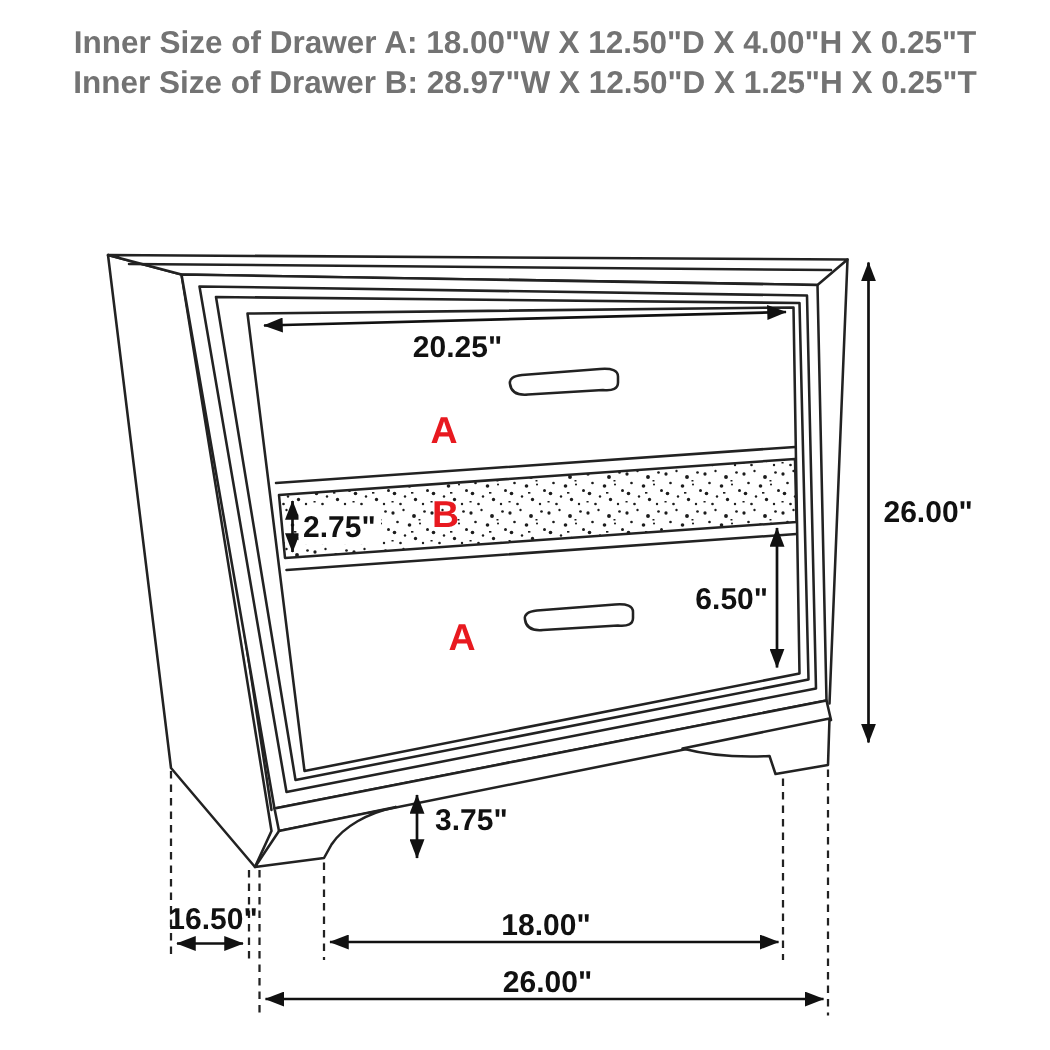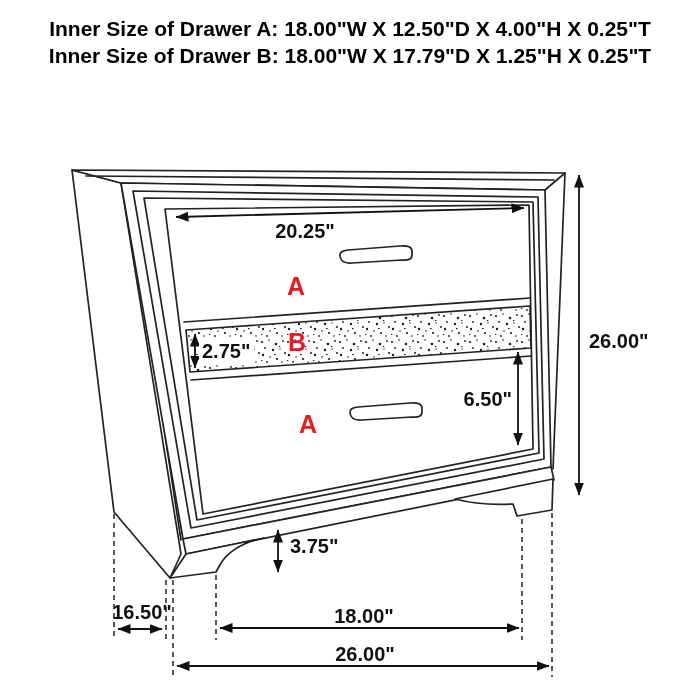--- a/index.html
+++ b/index.html
@@ -1,30 +1,30 @@
 <!DOCTYPE html>
 <html><head>
 <meta charset="utf-8">
 <style>
   html,body{margin:0;padding:0;background:#ffffff;}
   body{width:700px;height:700px;position:relative;overflow:hidden;
        font-family:"Liberation Sans",sans-serif;}
   .header{position:absolute;top:15px;left:0;width:700px;text-align:center;
-          font-weight:bold;font-size:21px;line-height:27px;color:#000000;}
+          font-weight:bold;font-size:21px;line-height:27px;color:#737373;}
   .stage{position:absolute;top:0;left:0;}
   svg text{font-family:"Liberation Sans",sans-serif;font-weight:bold;fill:#111;}
   svg .dim{font-size:20px;}
   svg .red{font-size:25px;fill:#e8191f;}
 </style>
 </head>
 <body>
 
 <div class="header">
   <div>Inner Size of Drawer A: 18.00"W X 12.50"D X 4.00"H X 0.25"T</div>
-  <div>Inner Size of Drawer B: 18.00"W X 17.79"D X 1.25"H X 0.25"T</div>
+  <div>Inner Size of Drawer B: 28.97"W X 12.50"D X 1.25"H X 0.25"T</div>
 </div>
 
 <svg class="stage" width="700" height="700" viewBox="0 0 700 700">
   <defs>
     <marker id="ah" orient="auto-start-reverse" markerUnits="userSpaceOnUse" markerWidth="14" markerHeight="10" refX="12.5" refY="5">
       <path d="M0,0 L13,5 L0,10 Z" fill="#111"></path>
     </marker>
     <pattern id="glitter" patternUnits="userSpaceOnUse" width="26" height="26">
       <rect width="26" height="26" fill="#ffffff"></rect>
       <circle cx="2" cy="4" r="1.1" fill="#1c1c1c"></circle>

